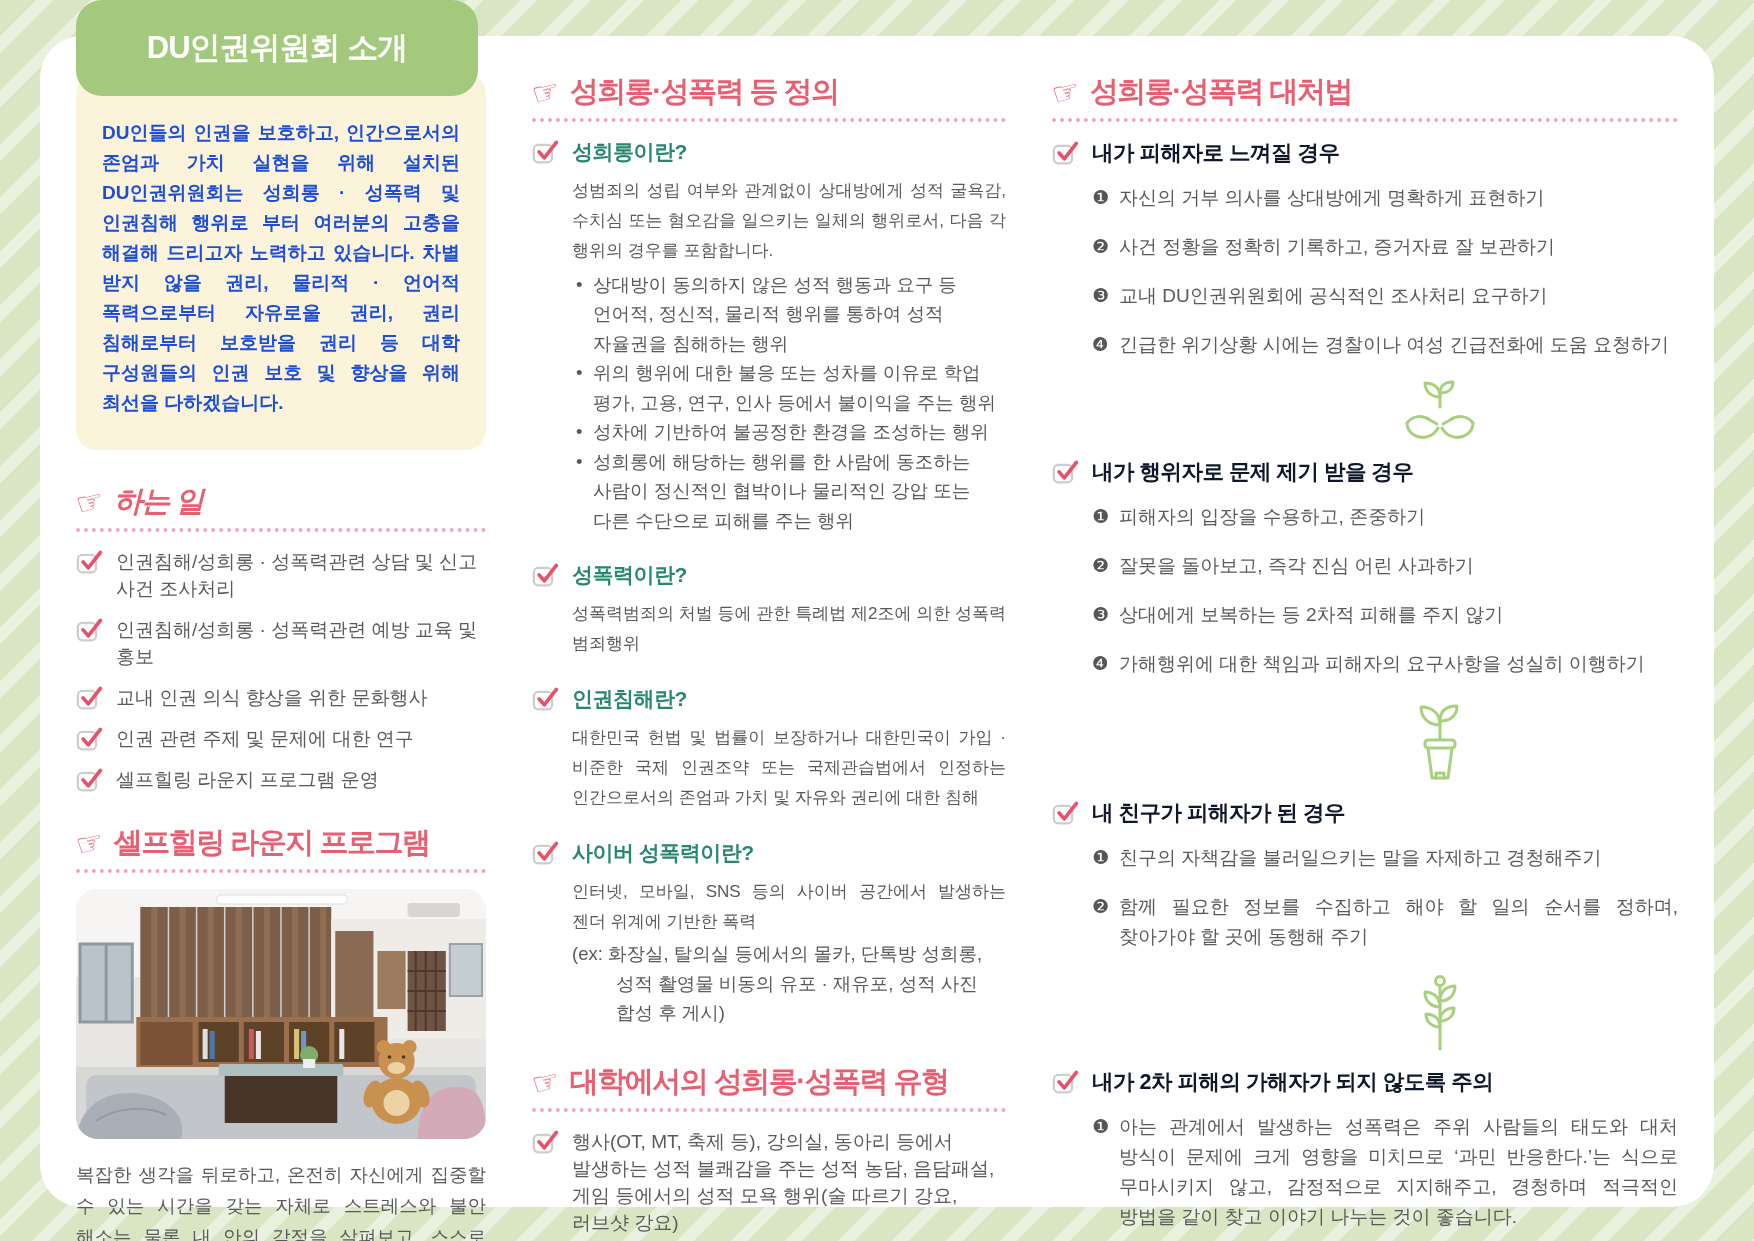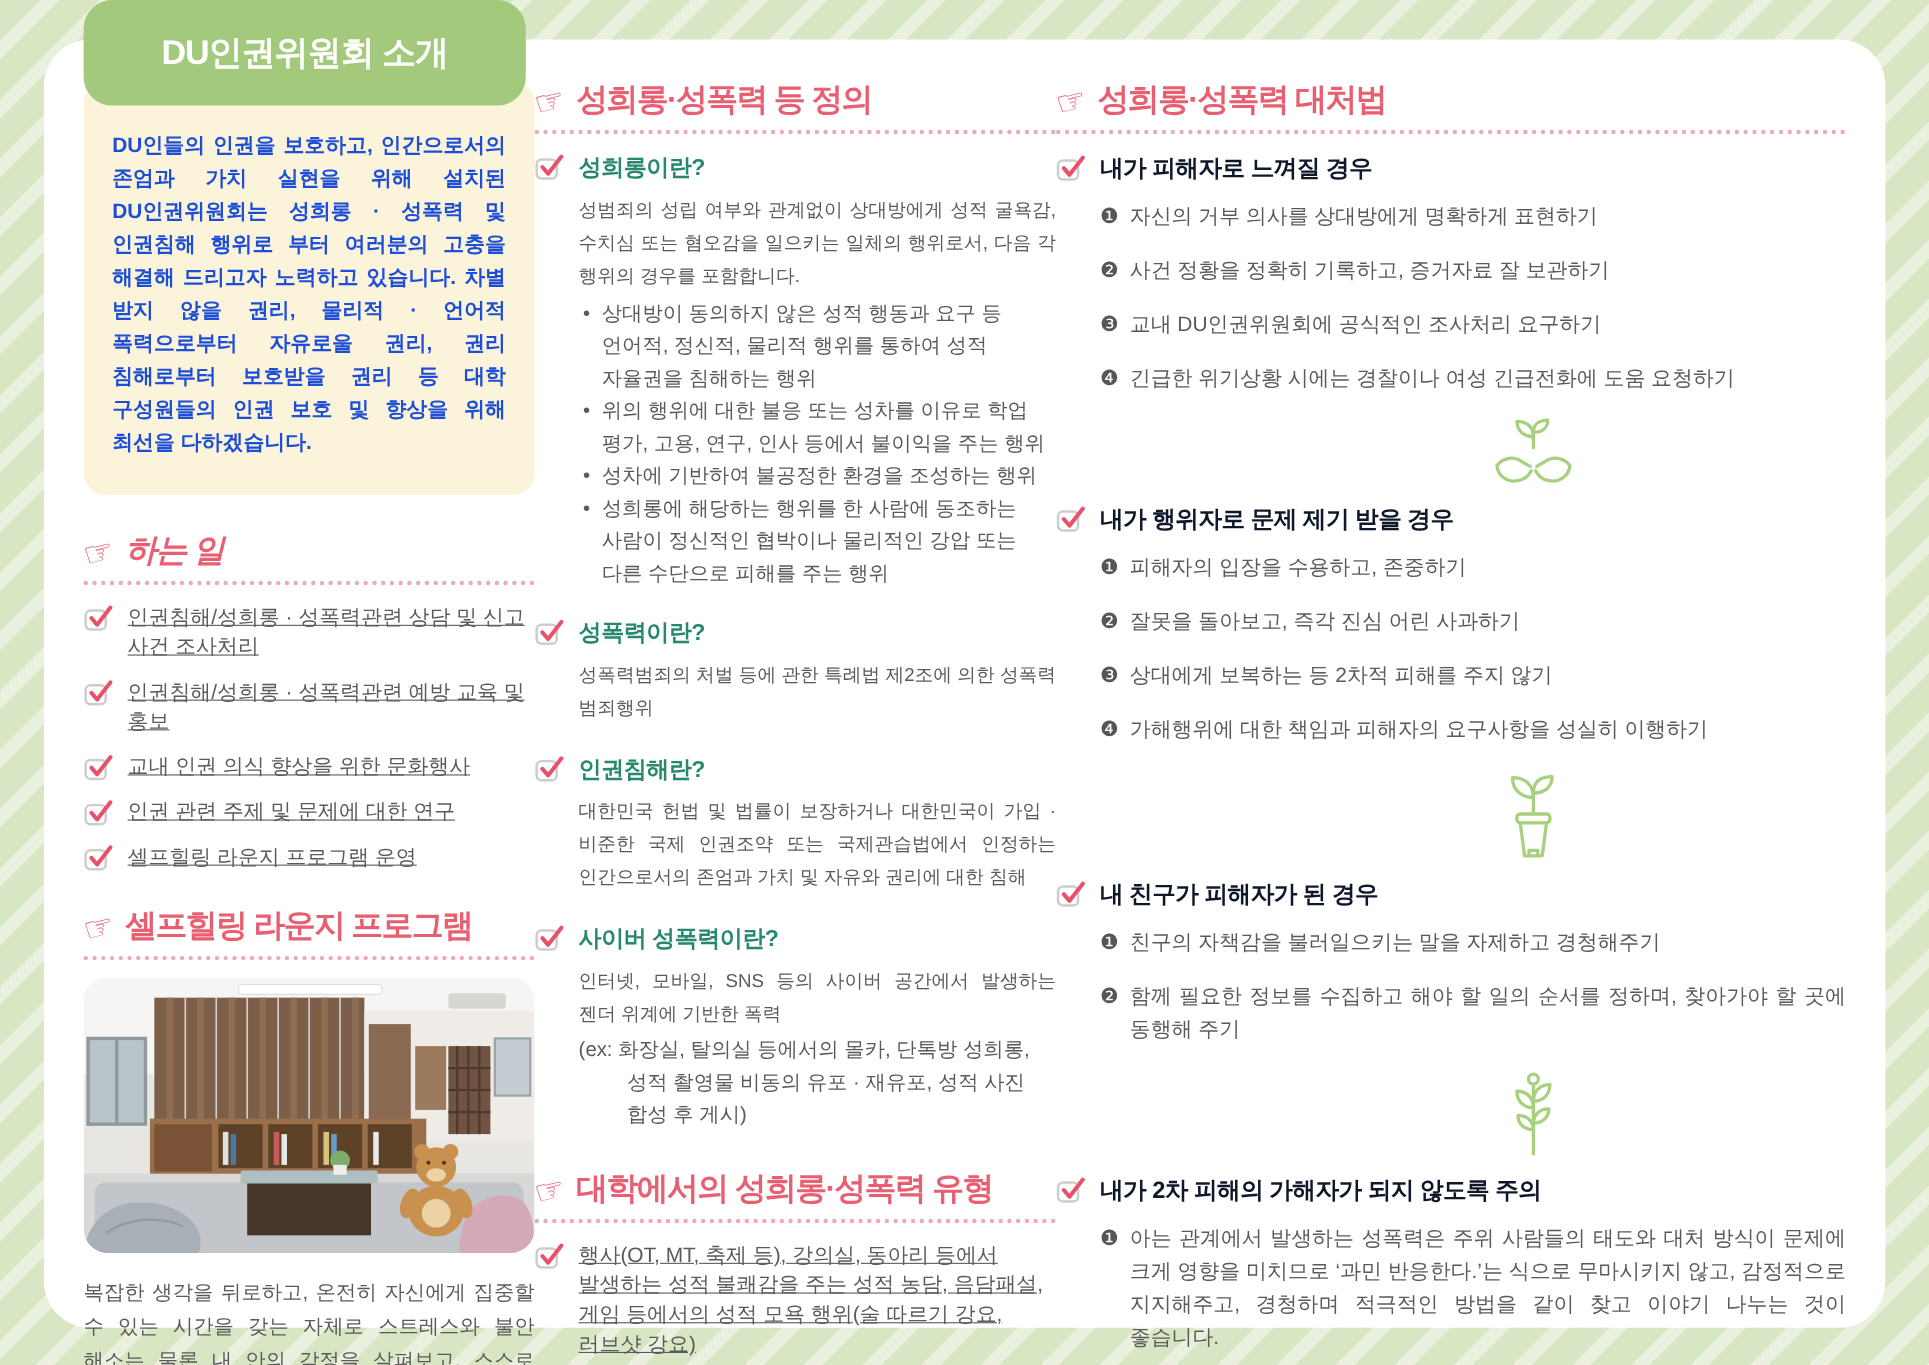--- a/index.html
+++ b/index.html
@@ -15,21 +15,21 @@
       repeating-linear-gradient(135deg,
         rgba(255,255,255,0.0) 0 26px,
         rgba(255,255,255,0.45) 26px 38px),
       #d8e6c3;
   }
   .card{
     position:absolute; left:40px; top:36px; right:40px; bottom:34px;
     background:#ffffff; border-radius:42px;
   }
   .columns{
-    display:flex; padding:40px 36px 0 36px; height:100%;
+    display:flex; gap:46px; padding:40px 36px 0 36px; height:100%;
   }
   .col1{ width:410px; flex:none; position:relative; }
   .col2{ width:474px; flex:none; }
   .col3{ flex:1; }
 
   
   .title-box{
     position:relative; z-index:2;
     margin-top:-76px; width:402px; height:96px;
     background:#a3ca7c; border-radius:26px;
@@ -65,21 +65,20 @@
   .mt-task{ margin-top:36px;font-style:italic; }
   .mt-lounge{ margin-top:34px; }
   .mt-types{ margin-top:38px; }
 
   
   .check-list{ list-style:none; }
   .check-item{
     display:flex; gap:12px; align-items:flex-start;
     margin-bottom:14px; font-size:19px; line-height:27px;
     word-break:keep-all;
-    text-decoration:underline;
   }
   .cb{ width:28px; height:26px; flex:none; margin-top:0; }
   .cb rect{ fill:#ffffff; stroke:#cdcdcd; stroke-width:2.6; }
   .cb .tick{ fill:none; stroke:#e8506b; stroke-width:4.2;
     stroke-linecap:round; stroke-linejoin:round; }
 
   
   .photo{
     width:100%; height:250px; border-radius:22px; overflow:hidden;
     margin-bottom:20px;

